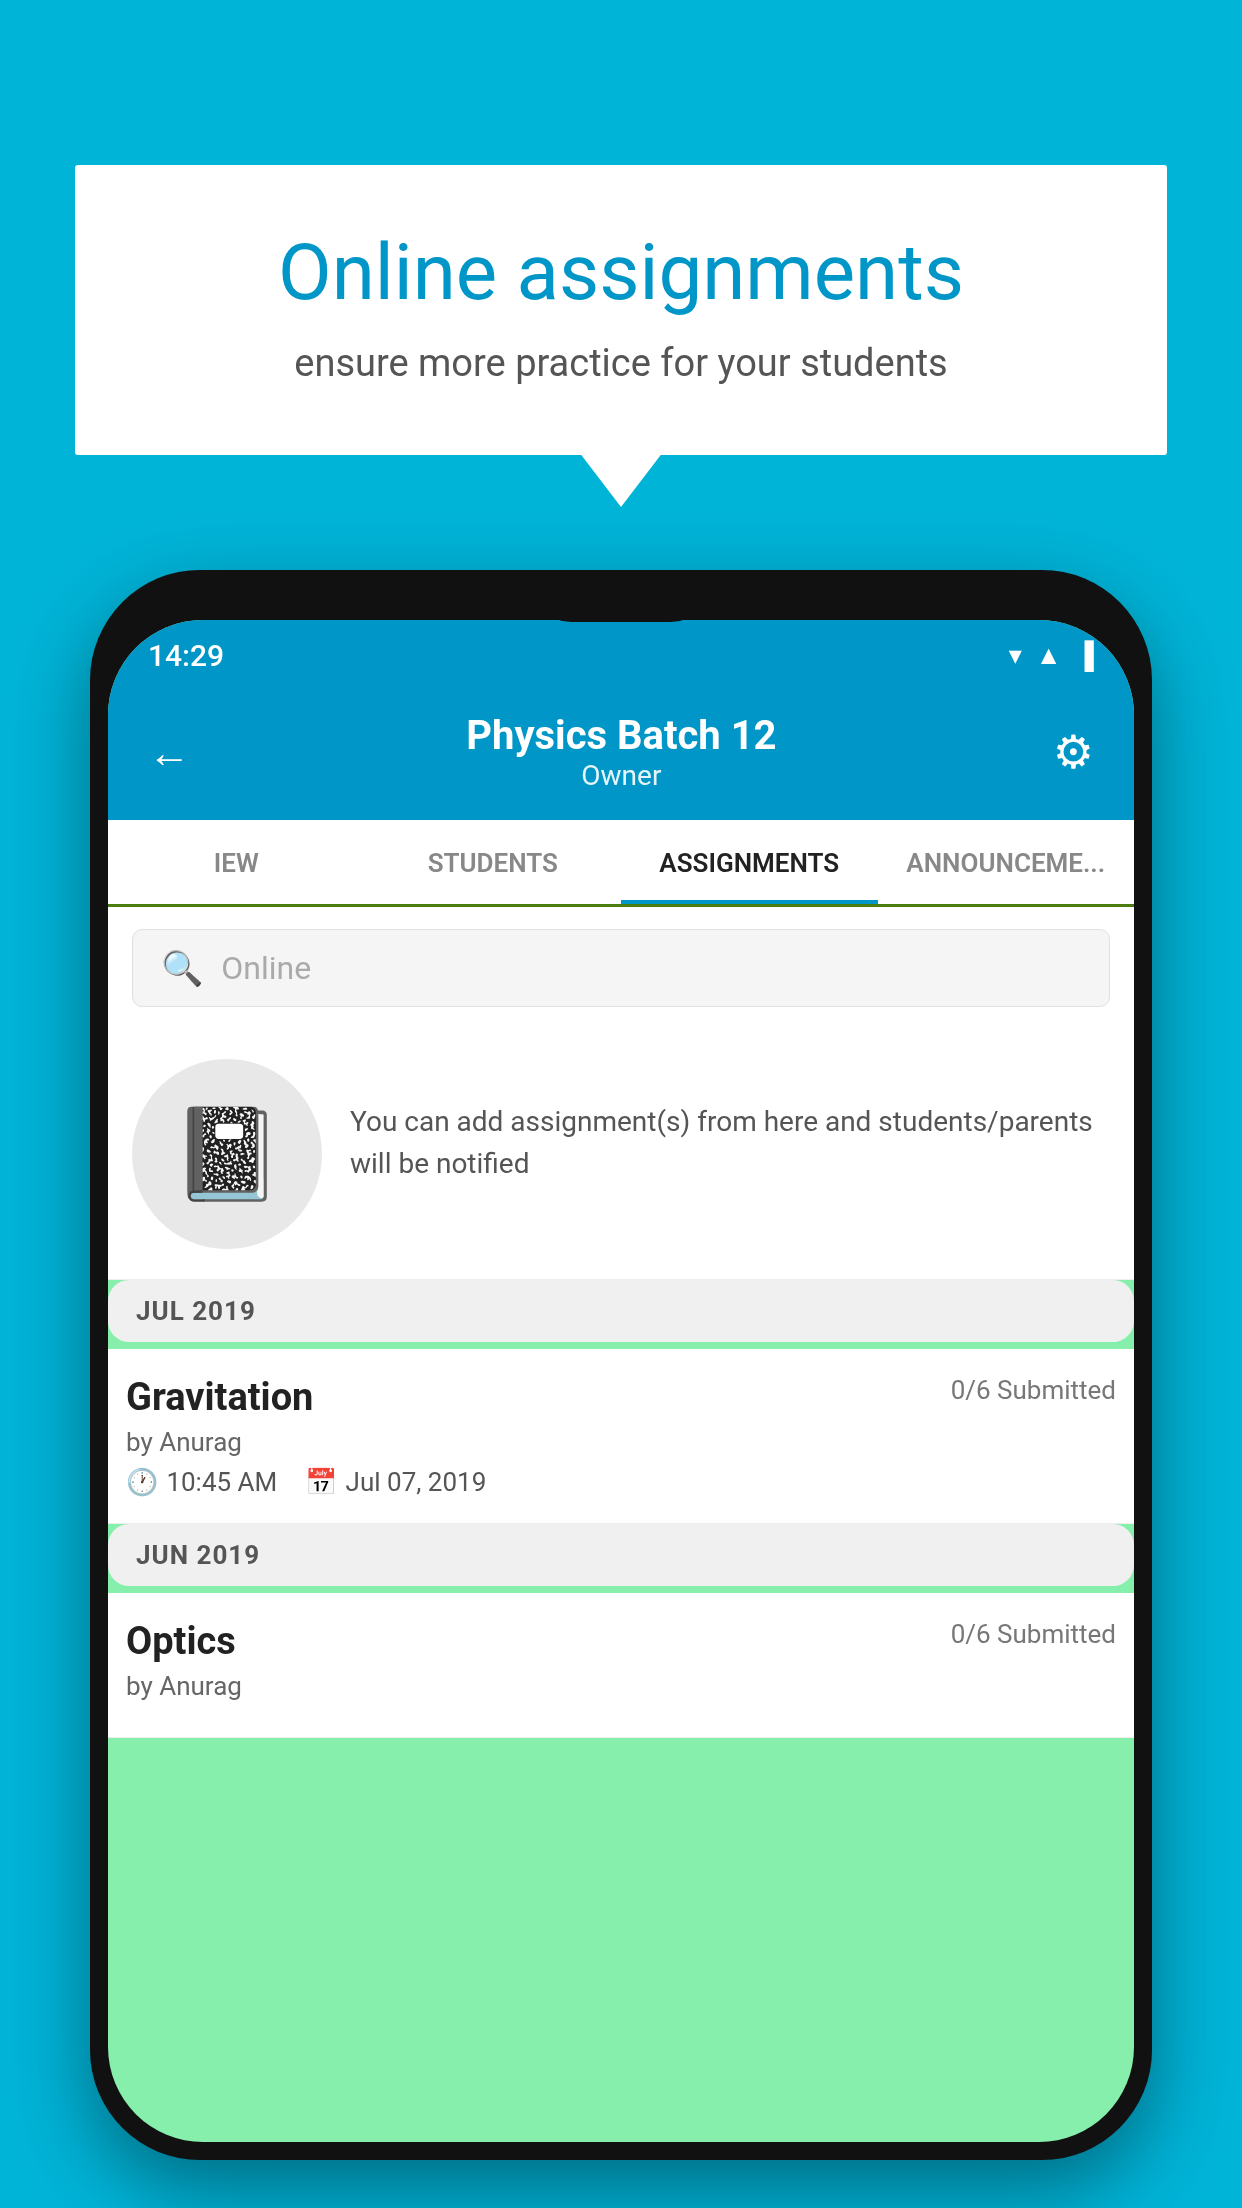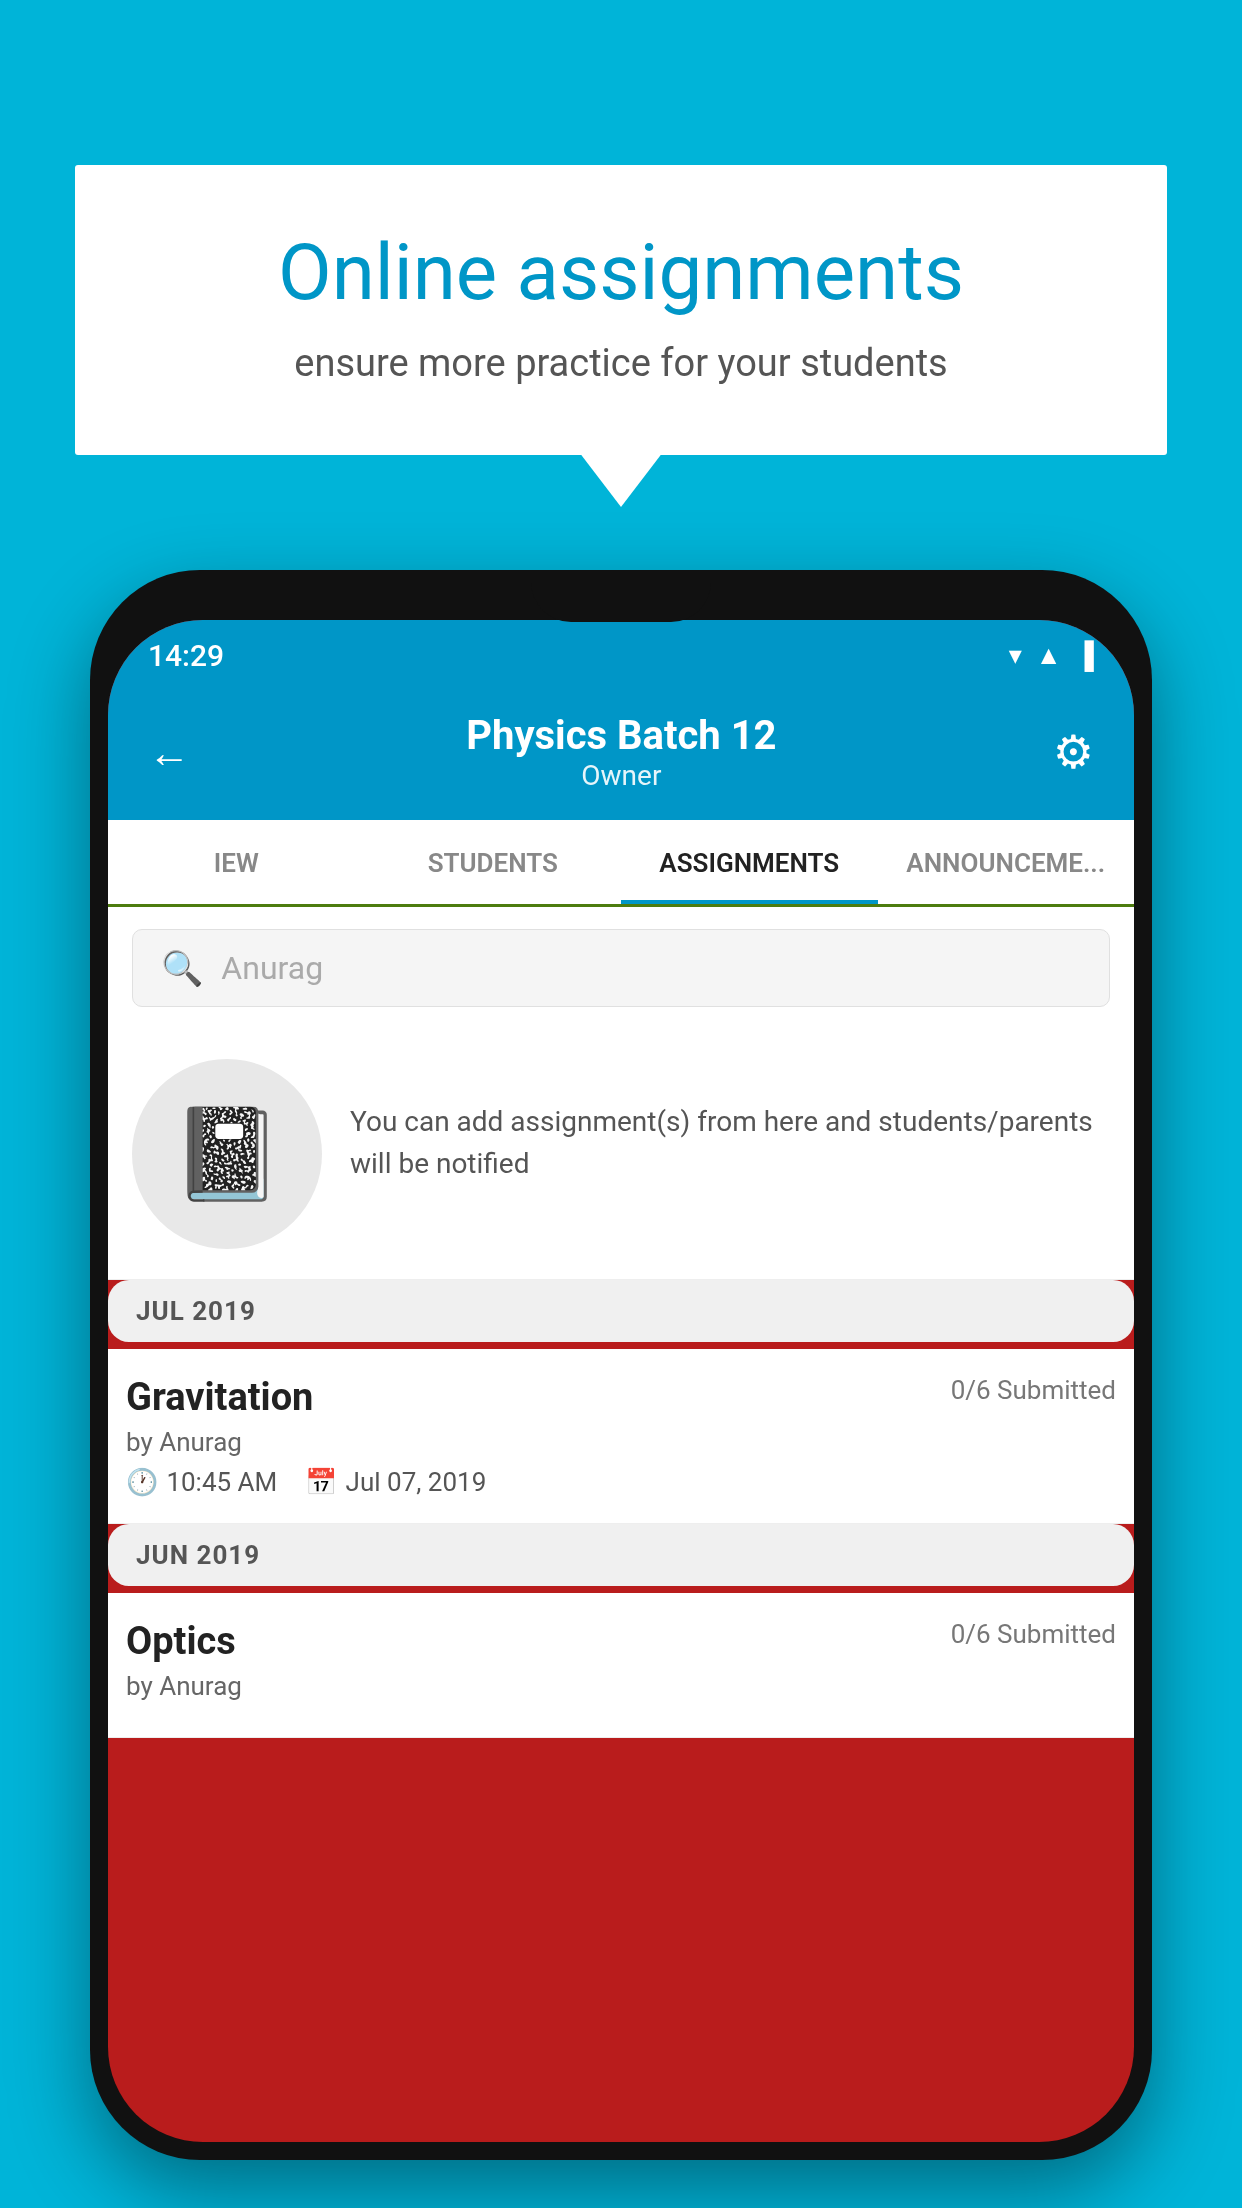--- a/index.html
+++ b/index.html
@@ -70,21 +70,21 @@
       overflow: hidden;
     }
 
     
     .phone-screen {
       position: absolute;
       top: 50px;
       left: 18px;
       right: 18px;
       bottom: 18px;
-      background: #b91c1c;
+      background: #86efac;
       border-radius: 95px;
       overflow: hidden;
     }
 
     
     .notch {
       position: absolute;
       top: 0;
       left: 50%;
       transform: translateX(-50%);
@@ -357,21 +357,21 @@
     <div class="tabs-bar">
       <div class="tab-item">IEW</div>
       <div class="tab-item">STUDENTS</div>
       <div class="tab-item active">ASSIGNMENTS</div>
       <div class="tab-item">ANNOUNCEME...</div>
     </div>
 
     <div class="search-container">
       <div class="search-bar">
         <span class="search-icon-glyph">🔍</span>
-        <span class="search-text">Anurag</span>
+        <span class="search-text">Online</span>
       </div>
     </div>
 
     <div class="promo-section">
       <div class="promo-icon-circle">
         <span class="notebook-icon">📓</span>
       </div>
       <div class="promo-content">
         <div class="promo-text">You can add assignment(s) from here and students/parents will be notified</div>
       </div>

